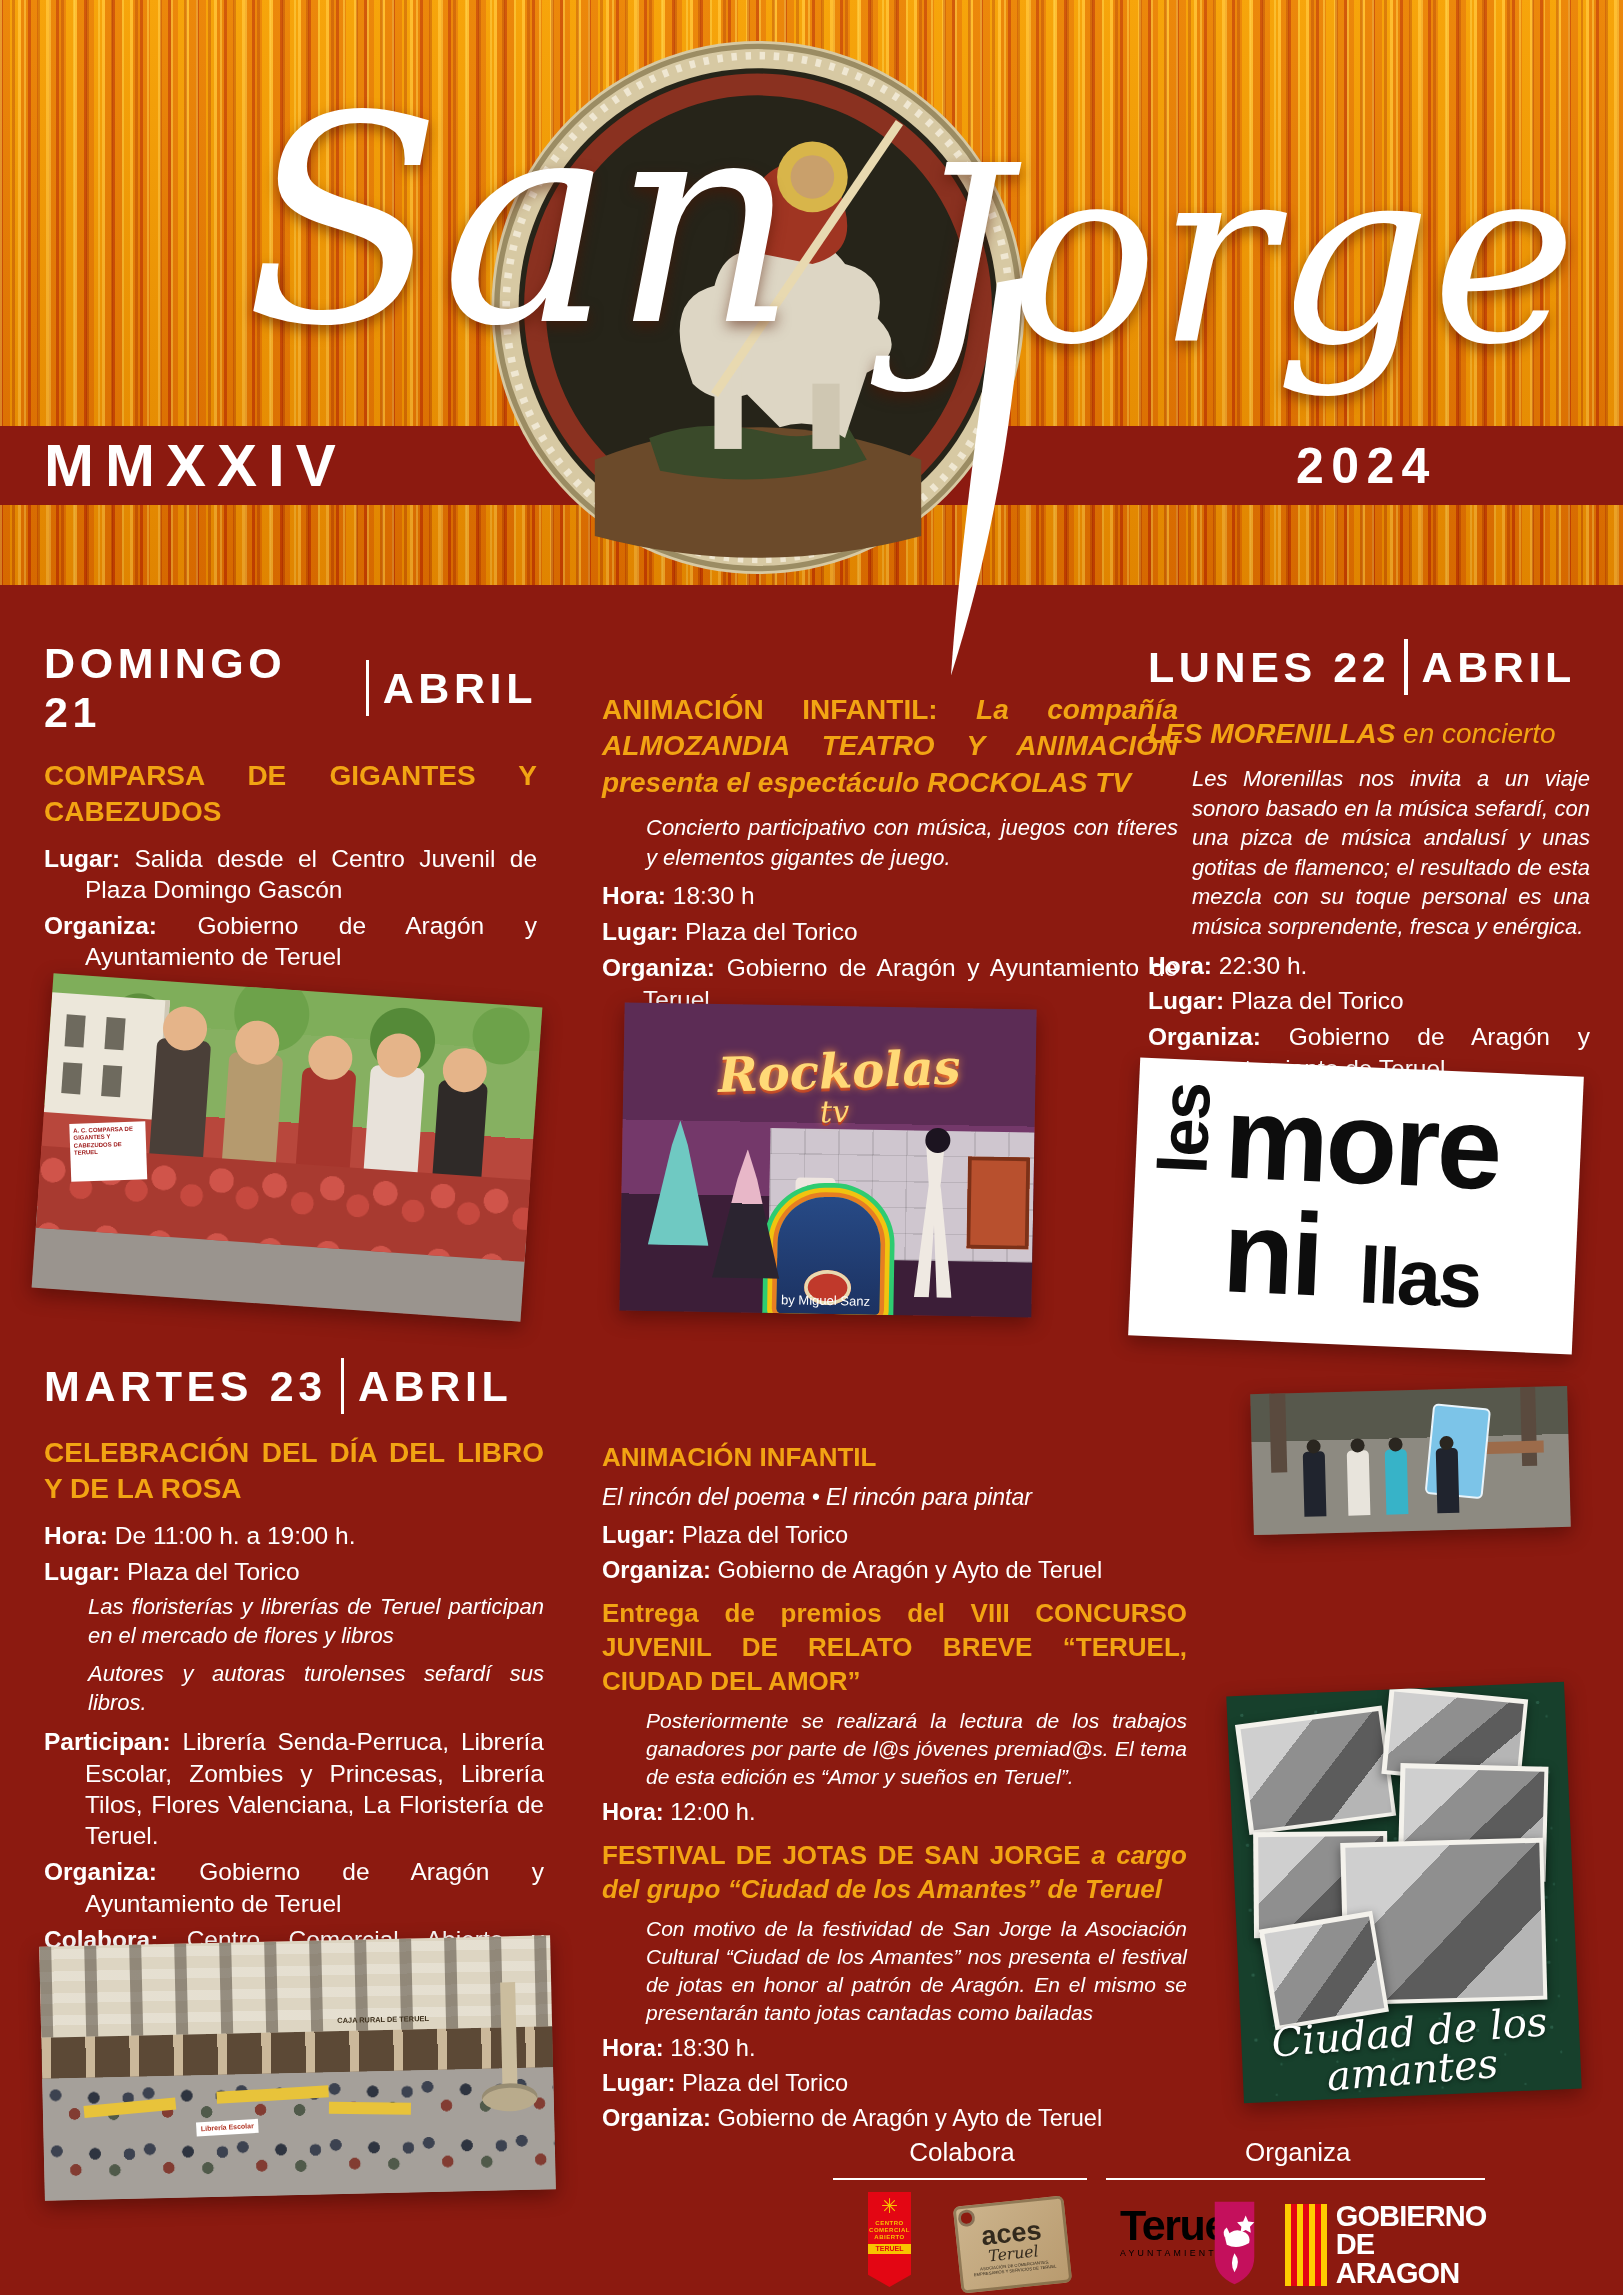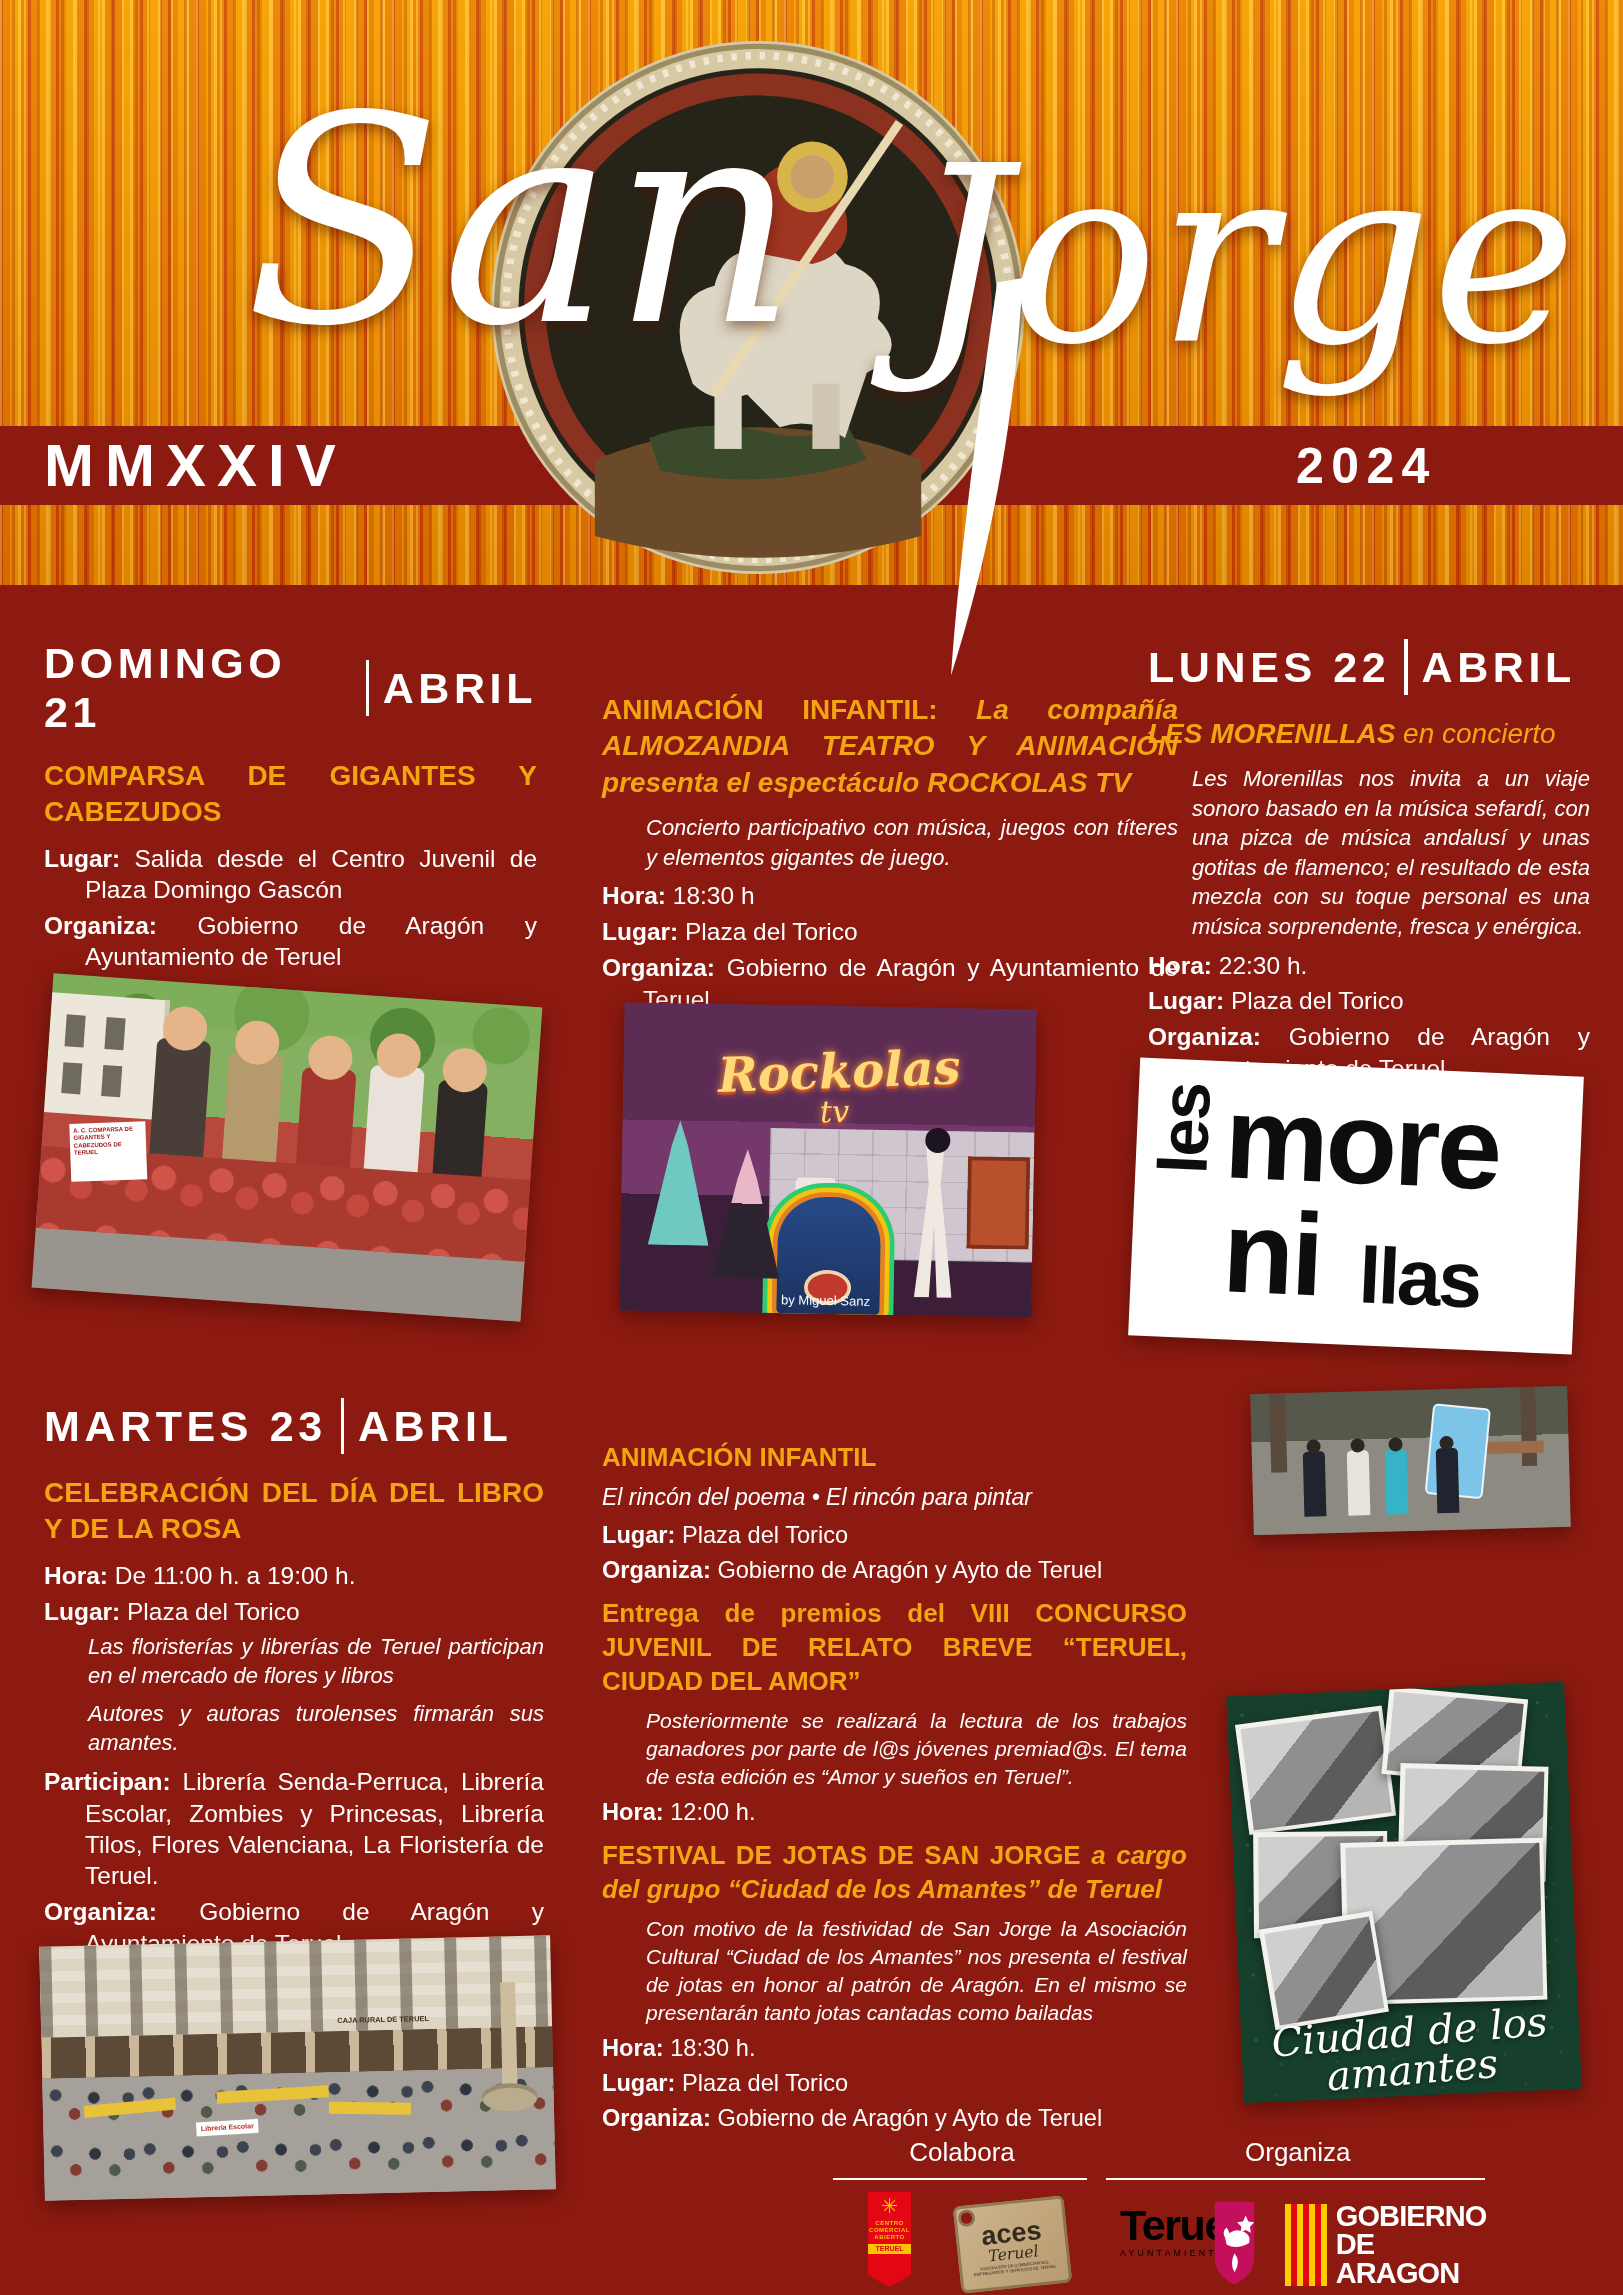--- a/index.html
+++ b/index.html
@@ -237,31 +237,31 @@
       <span class="sep"></span>
       <span>ABRIL</span>
     </div>
     <p class="etitle"><span class="it">LES MORENILLAS</span><span class="it" style="font-weight:400;"> en concierto</span></p>
     <p class="desc">Les Morenillas nos invita a un viaje sonoro basado en la música sefardí, con una pizca de música andalusí y unas gotitas de flamenco; el resultado de esta mezcla con su toque personal es una música sorprendente, fresca y enérgica.</p>
     <p class="txt hang"><span class="b">Hora:</span> <span>22:30 h.</span></p>
     <p class="txt hang"><span class="b">Lugar:</span> <span>Plaza del Torico</span></p>
     <p class="txt hang"><span class="b">Organiza:</span> <span>Gobierno de Aragón y Ayuntamiento de Teruel</span></p>
   </div>
 
-  <div class="col" id="c1r2" style="left:44px;top:1398px;width:500px;">
+  <div class="col" id="c1r2" style="left:44px;top:1358px;width:500px;">
     <div class="day">
       <span>MARTES 23</span>
       <span class="sep"></span>
       <span>ABRIL</span>
     </div>
     <p class="etitle">CELEBRACIÓN DEL DÍA DEL LIBRO Y DE LA ROSA</p>
     <p class="txt hang"><span class="b">Hora:</span> <span>De 11:00 h. a 19:00 h.</span></p>
     <p class="txt hang"><span class="b">Lugar:</span> <span>Plaza del Torico</span></p>
     <p class="desc">Las floristerías y librerías de Teruel participan en el mercado de flores y libros</p>
-    <p class="desc">Autores y autoras turolenses firmarán sus amantes.</p>
+    <p class="desc">Autores y autoras turolenses sefardí sus libros.</p>
     <p class="txt hang"><span class="b">Participan:</span> <span>Librería Senda-Perruca, Librería Escolar, Zombies y Princesas, Librería Tilos, Flores Valenciana, La Floristería de Teruel.</span></p>
     <p class="txt hang"><span class="b">Organiza:</span> <span>Gobierno de Aragón y Ayuntamiento de Teruel</span></p>
     <p class="txt hang"><span class="b">Colabora:</span> <span>Centro Comercial Abierto y ACESTeruel</span></p>
   </div>
 
   <div class="col" id="c2r2" style="left:602px;top:1441px;width:585px;">
     <p class="etitle" style="margin-top:0;">ANIMACIÓN INFANTIL</p>
     <p class="subit">El rincón del poema • El rincón para pintar</p>
     <p class="txt hang"><span class="b">Lugar:</span> <span>Plaza del Torico</span></p>
     <p class="txt hang"><span class="b">Organiza:</span> <span>Gobierno de Aragón y Ayto de Teruel</span></p>

